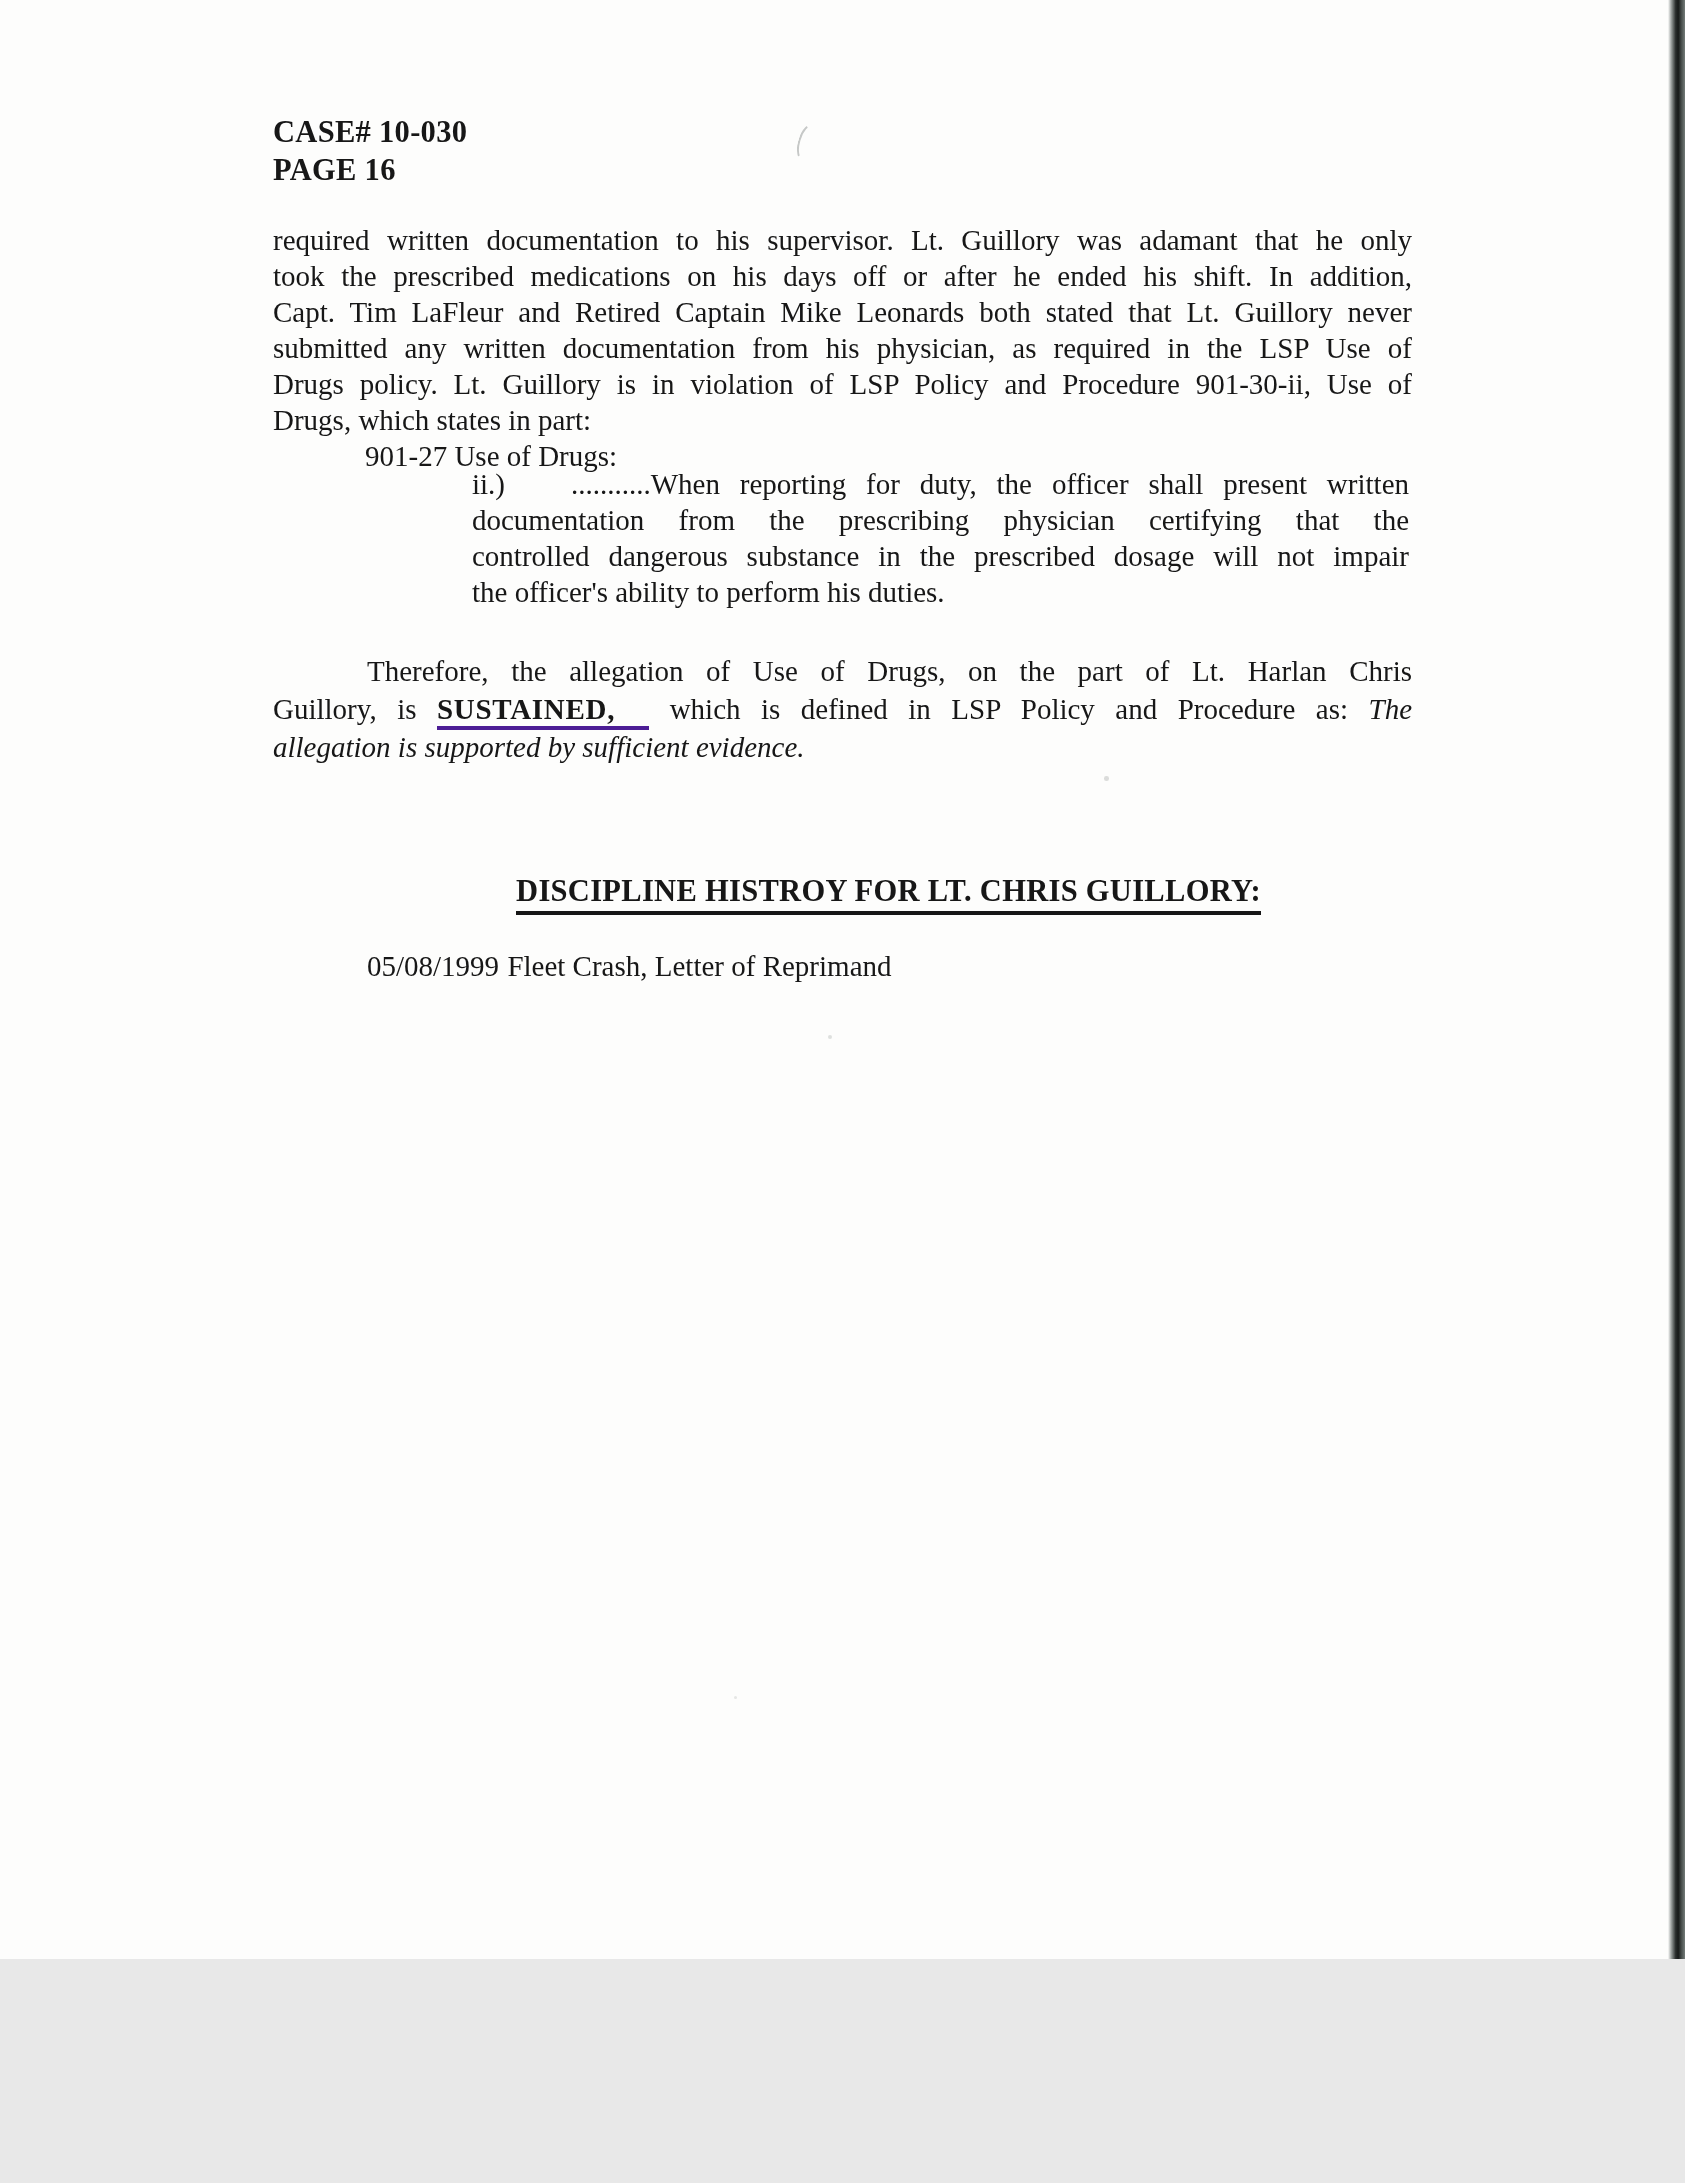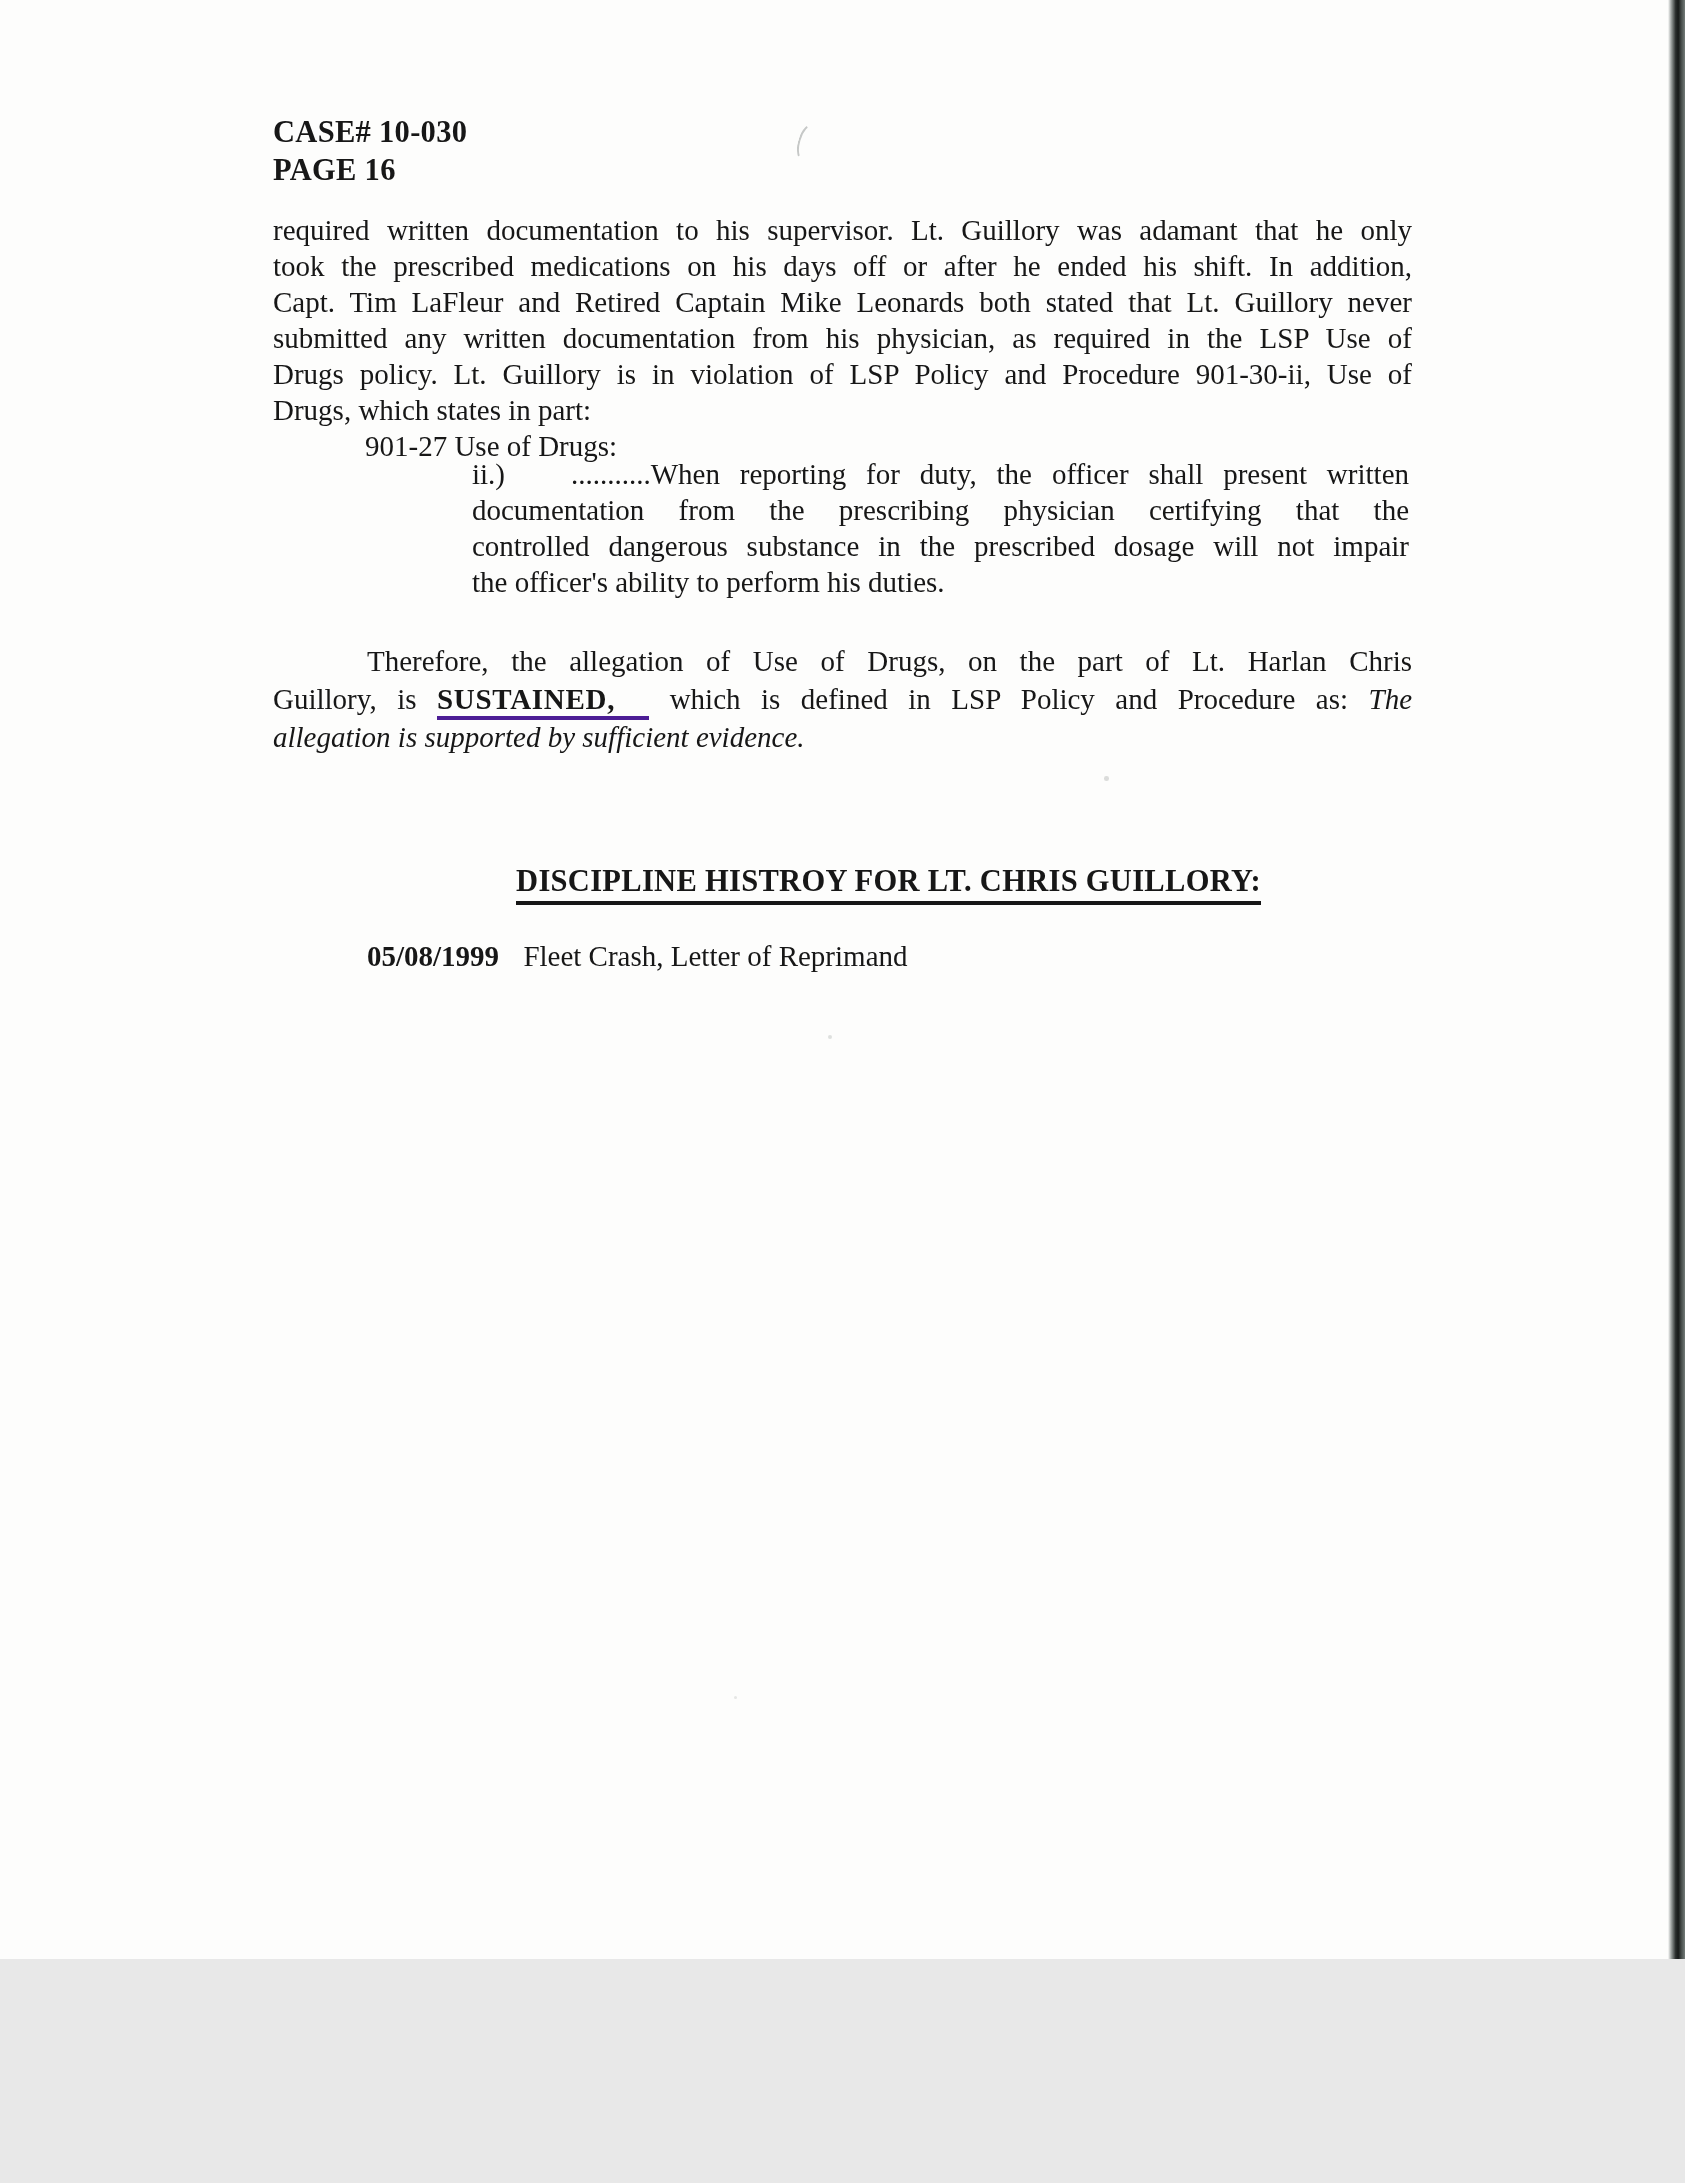--- a/index.html
+++ b/index.html
@@ -29,21 +29,21 @@
   }
   
   .doc-header {
     margin-top: 113px;
     font-weight: 700;
     font-size: 30.5px;
     line-height: 38px;
     letter-spacing: 0.3px;
   }
   
-  .para1 { margin-top: 23px; line-height: 36px; }
+  .para1 { margin-top: 33px; line-height: 36px; }
   .jline {
     text-align: justify;
     text-align-last: justify;
     white-space: nowrap;
   }
   .jline.last {
     text-align-last: left;
     white-space: normal;
   }
   .policy-heading {
@@ -82,21 +82,21 @@
     left: 46px;
     border-bottom: 4px solid #161616;
     padding-bottom: 3.3px;
     letter-spacing: 0.3px;
   }
   .history-entry {
     margin-top: 37px;
     padding-left: 94px;
     line-height: 37px;
   }
-  .history-date { margin-right: 17px; font-weight: bold; }
+  .history-date { margin-right: 1px; }
   
   .edge-bar {
     position: absolute;
     top: 0;
     right: 0;
     width: 17px;
     height: 100%;
     background: linear-gradient(90deg,
       rgba(253,253,252,0) 0%,
       #8e9492 22%,

